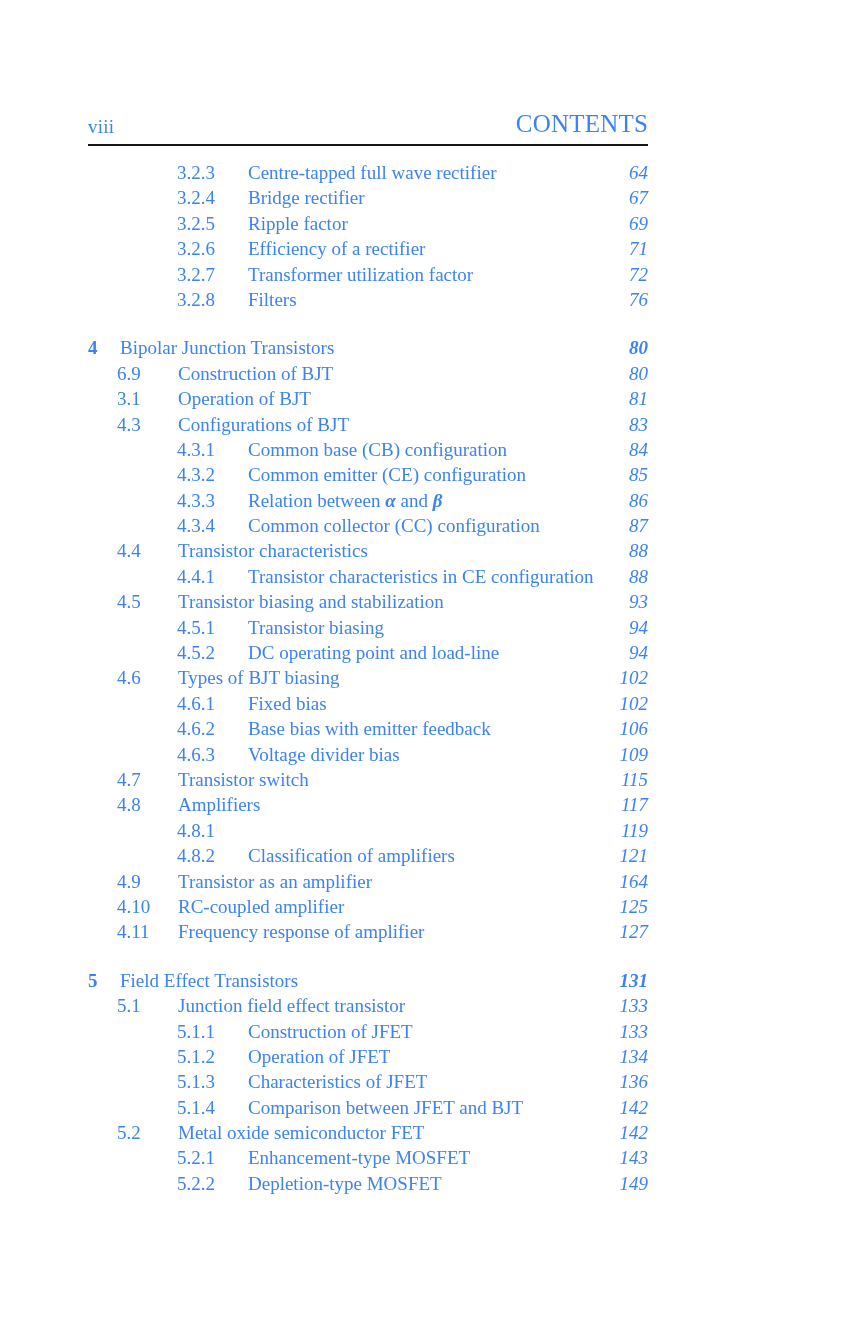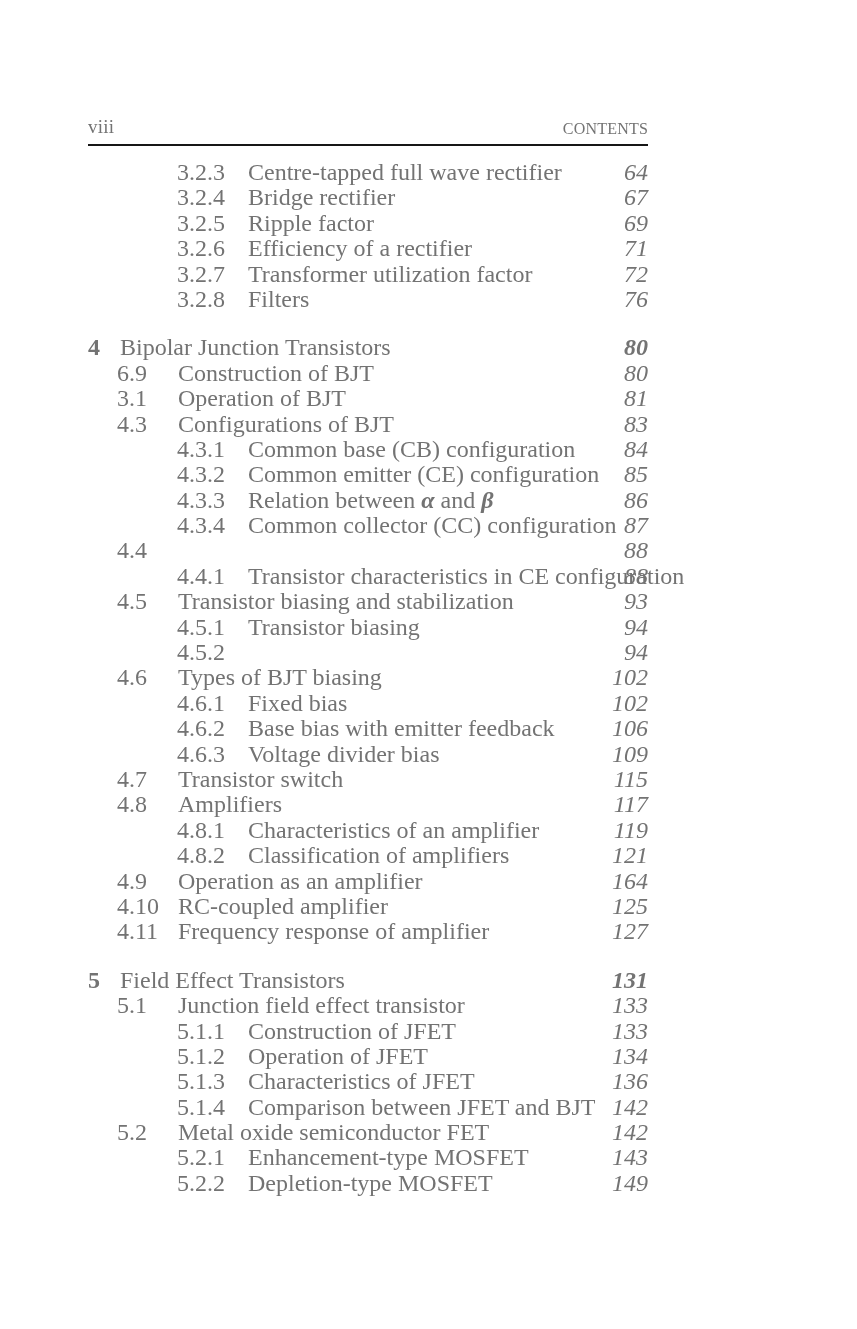--- a/index.html
+++ b/index.html
@@ -5,54 +5,54 @@
   html, body {
     margin: 0;
     padding: 0;
     background: #ffffff;
   }
   .page {
     position: relative;
     width: 735px;
     height: 1329px;
     background: #ffffff;
-    color: #737373;
+    color: #3b82f6;
     font-family: "Liberation Serif", "DejaVu Serif", serif;
     overflow: hidden;
   }
   .header {
     position: absolute;
     left: 88px;
     right: 87px;
     top: 112px;
     height: 26px;
     display: flex;
     justify-content: space-between;
     align-items: flex-end;
     font-size: 19px;
     letter-spacing: 0.2px;
   }
   .header .running-head {
-    font-size: 16px;
+    font-size: 25px;
     font-family: Liberation Serif, serif;
   }
   .header-rule {
     position: absolute;
     left: 88px;
     right: 87px;
     top: 144px;
     height: 2px;
     background: #161616;
   }
   .toc {
     position: absolute;
     left: 88px;
     right: 87px;
     top: 160px;
-    font-size: 24px;
+    font-size: 19px;
   }
   .entry {
     position: relative;
     height: 25.4px;
     line-height: 25.4px;
     white-space: nowrap;
   }
   .entry.gap {
     margin-top: 23px;
   }
@@ -154,39 +154,41 @@
         <span class="title">Relation between <span class="greek">α</span> and <span class="greek">β</span></span>
         <span class="page-num">86</span>
       </div>
       <div class="entry subsection">
         <span class="num">4.3.4</span>
         <span class="title">Common collector (CC) configuration</span>
         <span class="page-num">87</span>
       </div>
       <div class="entry section">
         <span class="num">4.4</span>
+        <span class="title">Transistor characteristics</span>
         <span class="page-num">88</span>
       </div>
       <div class="entry subsection">
         <span class="num">4.4.1</span>
         <span class="title">Transistor characteristics in CE configuration</span>
         <span class="page-num">88</span>
       </div>
       <div class="entry section">
         <span class="num">4.5</span>
         <span class="title">Transistor biasing and stabilization</span>
         <span class="page-num">93</span>
       </div>
       <div class="entry subsection">
         <span class="num">4.5.1</span>
         <span class="title">Transistor biasing</span>
         <span class="page-num">94</span>
       </div>
       <div class="entry subsection">
         <span class="num">4.5.2</span>
+        <span class="title">DC operating point and load-line</span>
         <span class="page-num">94</span>
       </div>
       <div class="entry section">
         <span class="num">4.6</span>
         <span class="title">Types of BJT biasing</span>
         <span class="page-num">102</span>
       </div>
       <div class="entry subsection">
         <span class="num">4.6.1</span>
         <span class="title">Fixed bias</span>
@@ -207,31 +209,30 @@
         <span class="title">Transistor switch</span>
         <span class="page-num">115</span>
       </div>
       <div class="entry section">
         <span class="num">4.8</span>
         <span class="title">Amplifiers</span>
         <span class="page-num">117</span>
       </div>
       <div class="entry subsection">
         <span class="num">4.8.1</span>
-        <span class="title">Characteristics of an amplifier</span>
         <span class="page-num">119</span>
       </div>
       <div class="entry subsection">
         <span class="num">4.8.2</span>
         <span class="title">Classification of amplifiers</span>
         <span class="page-num">121</span>
       </div>
       <div class="entry section">
         <span class="num">4.9</span>
-        <span class="title">Operation as an amplifier</span>
+        <span class="title">Transistor as an amplifier</span>
         <span class="page-num">164</span>
       </div>
       <div class="entry section">
         <span class="num">4.10</span>
         <span class="title">RC-coupled amplifier</span>
         <span class="page-num">125</span>
       </div>
       <div class="entry section">
         <span class="num">4.11</span>
         <span class="title">Frequency response of amplifier</span>

